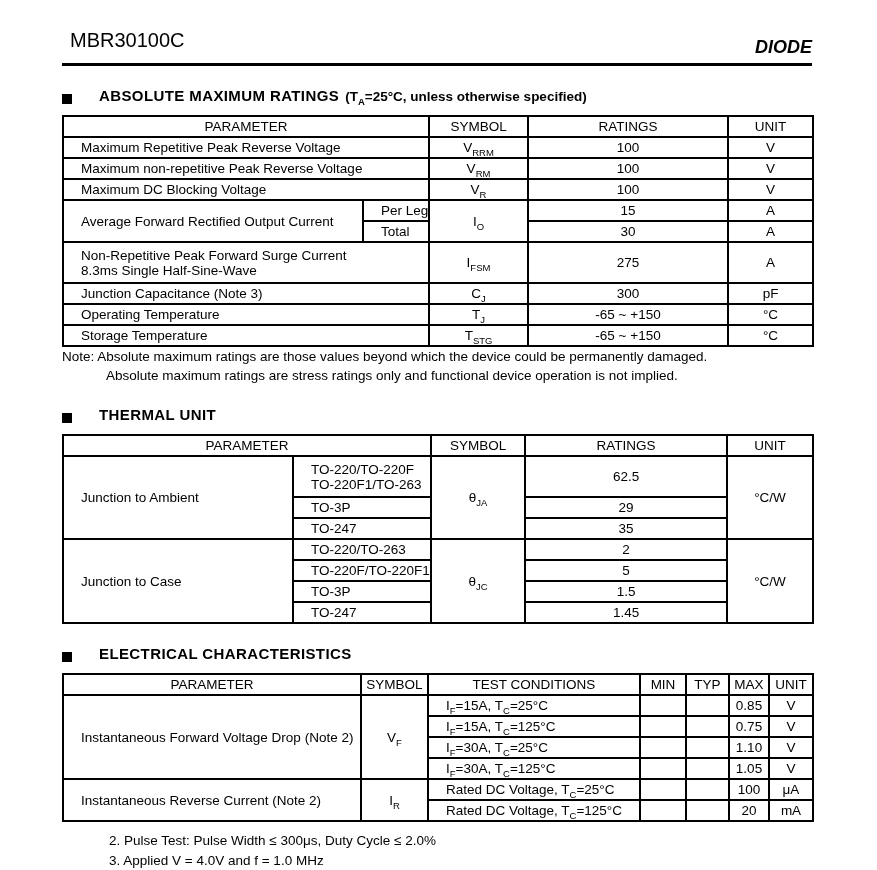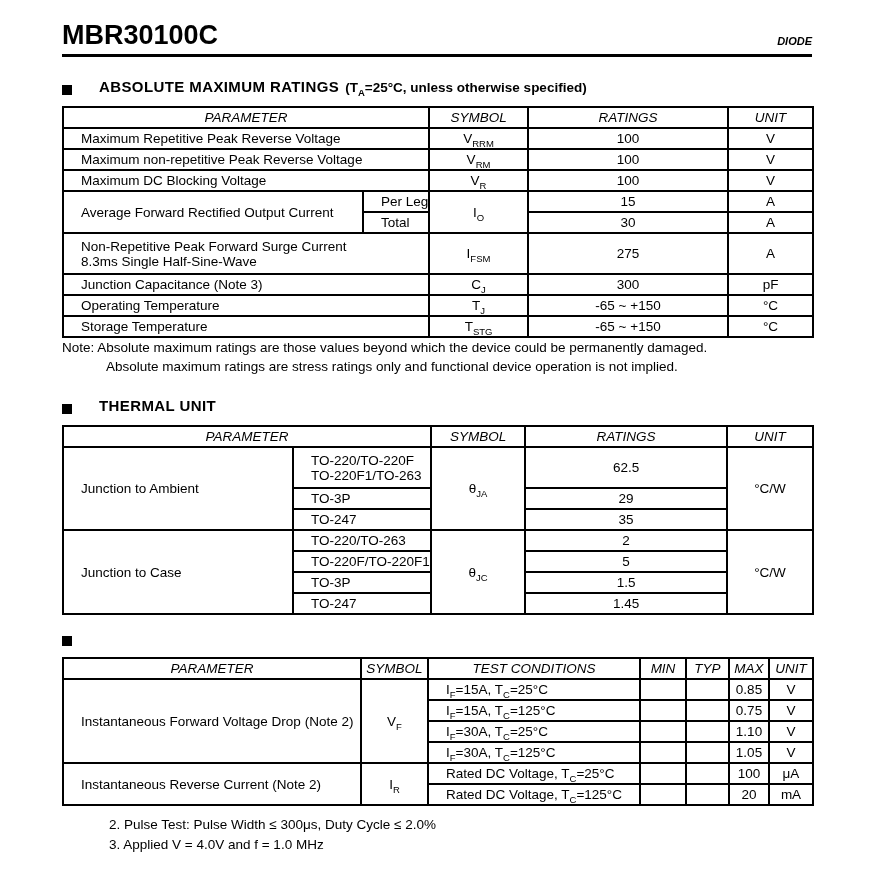--- a/index.html
+++ b/index.html
@@ -24,28 +24,28 @@
 
   
   .title-row {
     display: flex;
     justify-content: space-between;
     align-items: flex-end;
     border-bottom: 3px solid #000;
     padding-bottom: 5px;
   }
   .part-number {
-    margin: 0;
-    font-size: 27px;
-    font-weight: bold;
+    margin: 8px;
+    font-size: 20px;
+    font-weight: normal;
     letter-spacing: 0px;
     line-height: 1;
   }
   .doc-type {
-    font-size: 11px;
+    font-size: 18px;
     font-weight: bold;
     font-style: italic;
     line-height: 1;
     padding-bottom: 2px;
   }
 
   
   .section-heading {
     display: flex;
     align-items: flex-end;
@@ -82,21 +82,20 @@
   th, td {
     border: 2px solid #000;
     padding: 0 4px;
     height: 19px;
     overflow: hidden;
     white-space: nowrap;
   }
   th {
     font-weight: normal;
     text-align: center;
-    font-style: italic;
   }
   td.c { text-align: center; }
   td.l { text-align: left; padding-left: 17px; }
   tr.tall td { height: 39px; border-radius: 8px; }
   sub {
     font-size: 9.5px;
     line-height: 0;
   }
 
   
@@ -264,20 +263,21 @@
         </tr>
         <tr>
           <td class="l">TO-247</td>
           <td class="c">1.45</td>
         </tr>
       </tbody>
     </table>
 
     <div class="section-heading">
       <span class="bullet"></span>
+      <span class="sec-title">ELECTRICAL CHARACTERISTICS</span>
     </div>
 
     <table>
       <colgroup>
         <col style="width:298px">
           <col style="width:67px">
           <col style="width:212px">
           <col style="width:46px">
           <col style="width:43px">
           <col style="width:40px">

